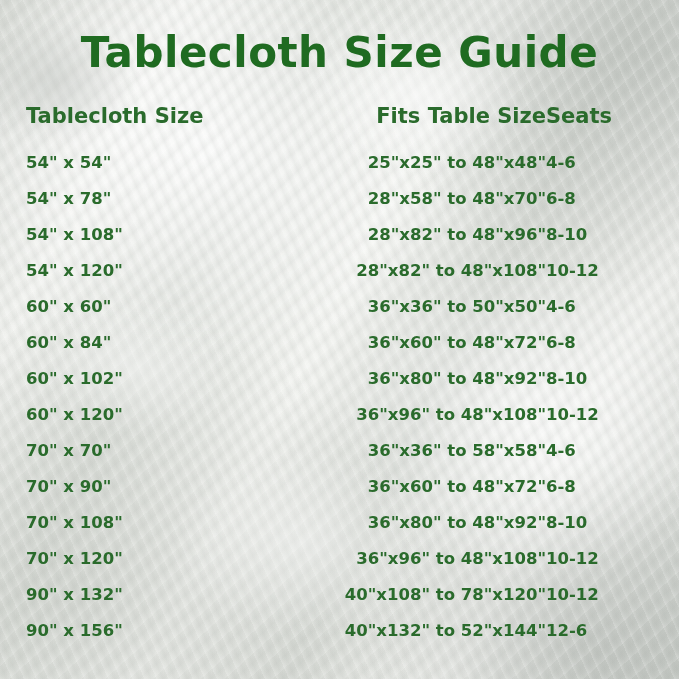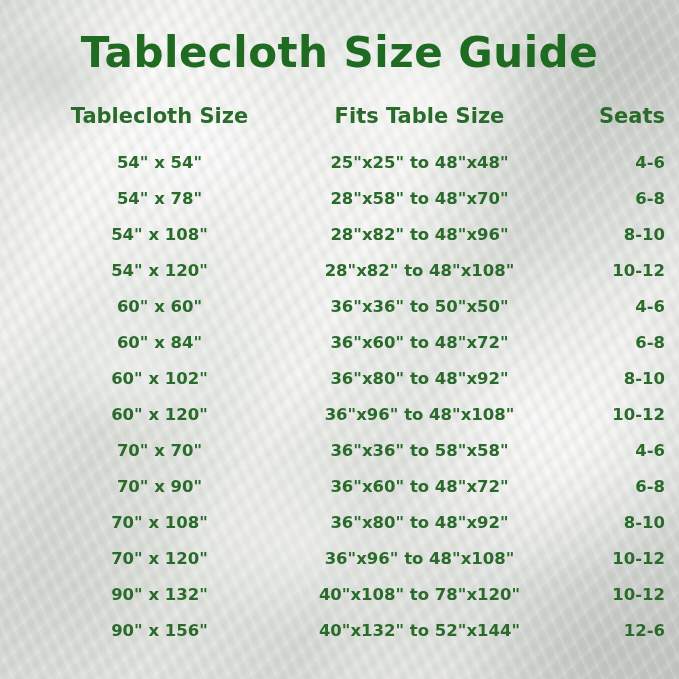--- a/index.html
+++ b/index.html
@@ -44,21 +44,21 @@
     background-image:
       radial-gradient(ellipse 22% 16% at 62% 14%, rgba(255,255,255,0.55) 0%, rgba(255,255,255,0) 75%),
       radial-gradient(ellipse 18% 14% at 20% 54%, rgba(255,255,255,0.45) 0%, rgba(255,255,255,0) 75%),
       radial-gradient(ellipse 26% 18% at 45% 80%, rgba(255,255,255,0.4) 0%, rgba(255,255,255,0) 78%),
       radial-gradient(ellipse 16% 12% at 8% 12%, rgba(188,192,188,0.45) 0%, rgba(188,192,188,0) 78%);
     pointer-events: none;
   }
   .content {
     position: relative;
     z-index: 2;
-    padding: 0 37px;
+    padding: 0 26px;
   }
   h1.title {
     margin: 0;
     padding-top: 28px;
     text-align: center;
     color: #1f6b21;
     font-family: "DejaVu Sans", sans-serif;
     font-weight: bold;
     font-size: 42px;
     letter-spacing: 0.5px;
@@ -84,23 +84,23 @@
     font-family: "DejaVu Sans", sans-serif;
     font-weight: bold;
     font-size: 16.5px;
     padding: 8.5px 0;
     white-space: nowrap;
   }
   col.c1 { width: 245px; }
   col.c2 { width: 275px; }
   col.c3 { width: 108px; }
 
-  th.h1c, td.d1c { text-align: center; padding-left: 47px; }
-  th.h2c, td.d2c { text-align: center; padding-left: 0px; }
-  th.h3c, td.d3c { text-align: right; padding-left: 6px; }
+  th.h1c, td.d1c { text-align: left; padding-left: 47px; }
+  th.h2c, td.d2c { text-align: right; padding-left: 0px; }
+  th.h3c, td.d3c { text-align: left; padding-left: 6px; }
 
   th.h1c { padding-left: 20px; }
   th.h3c { padding-left: 0px; }
 </style>
 </head>
 <body>
 
 <div id="page">
   <div class="content">
     <h1 class="title">Tablecloth Size Guide</h1>

